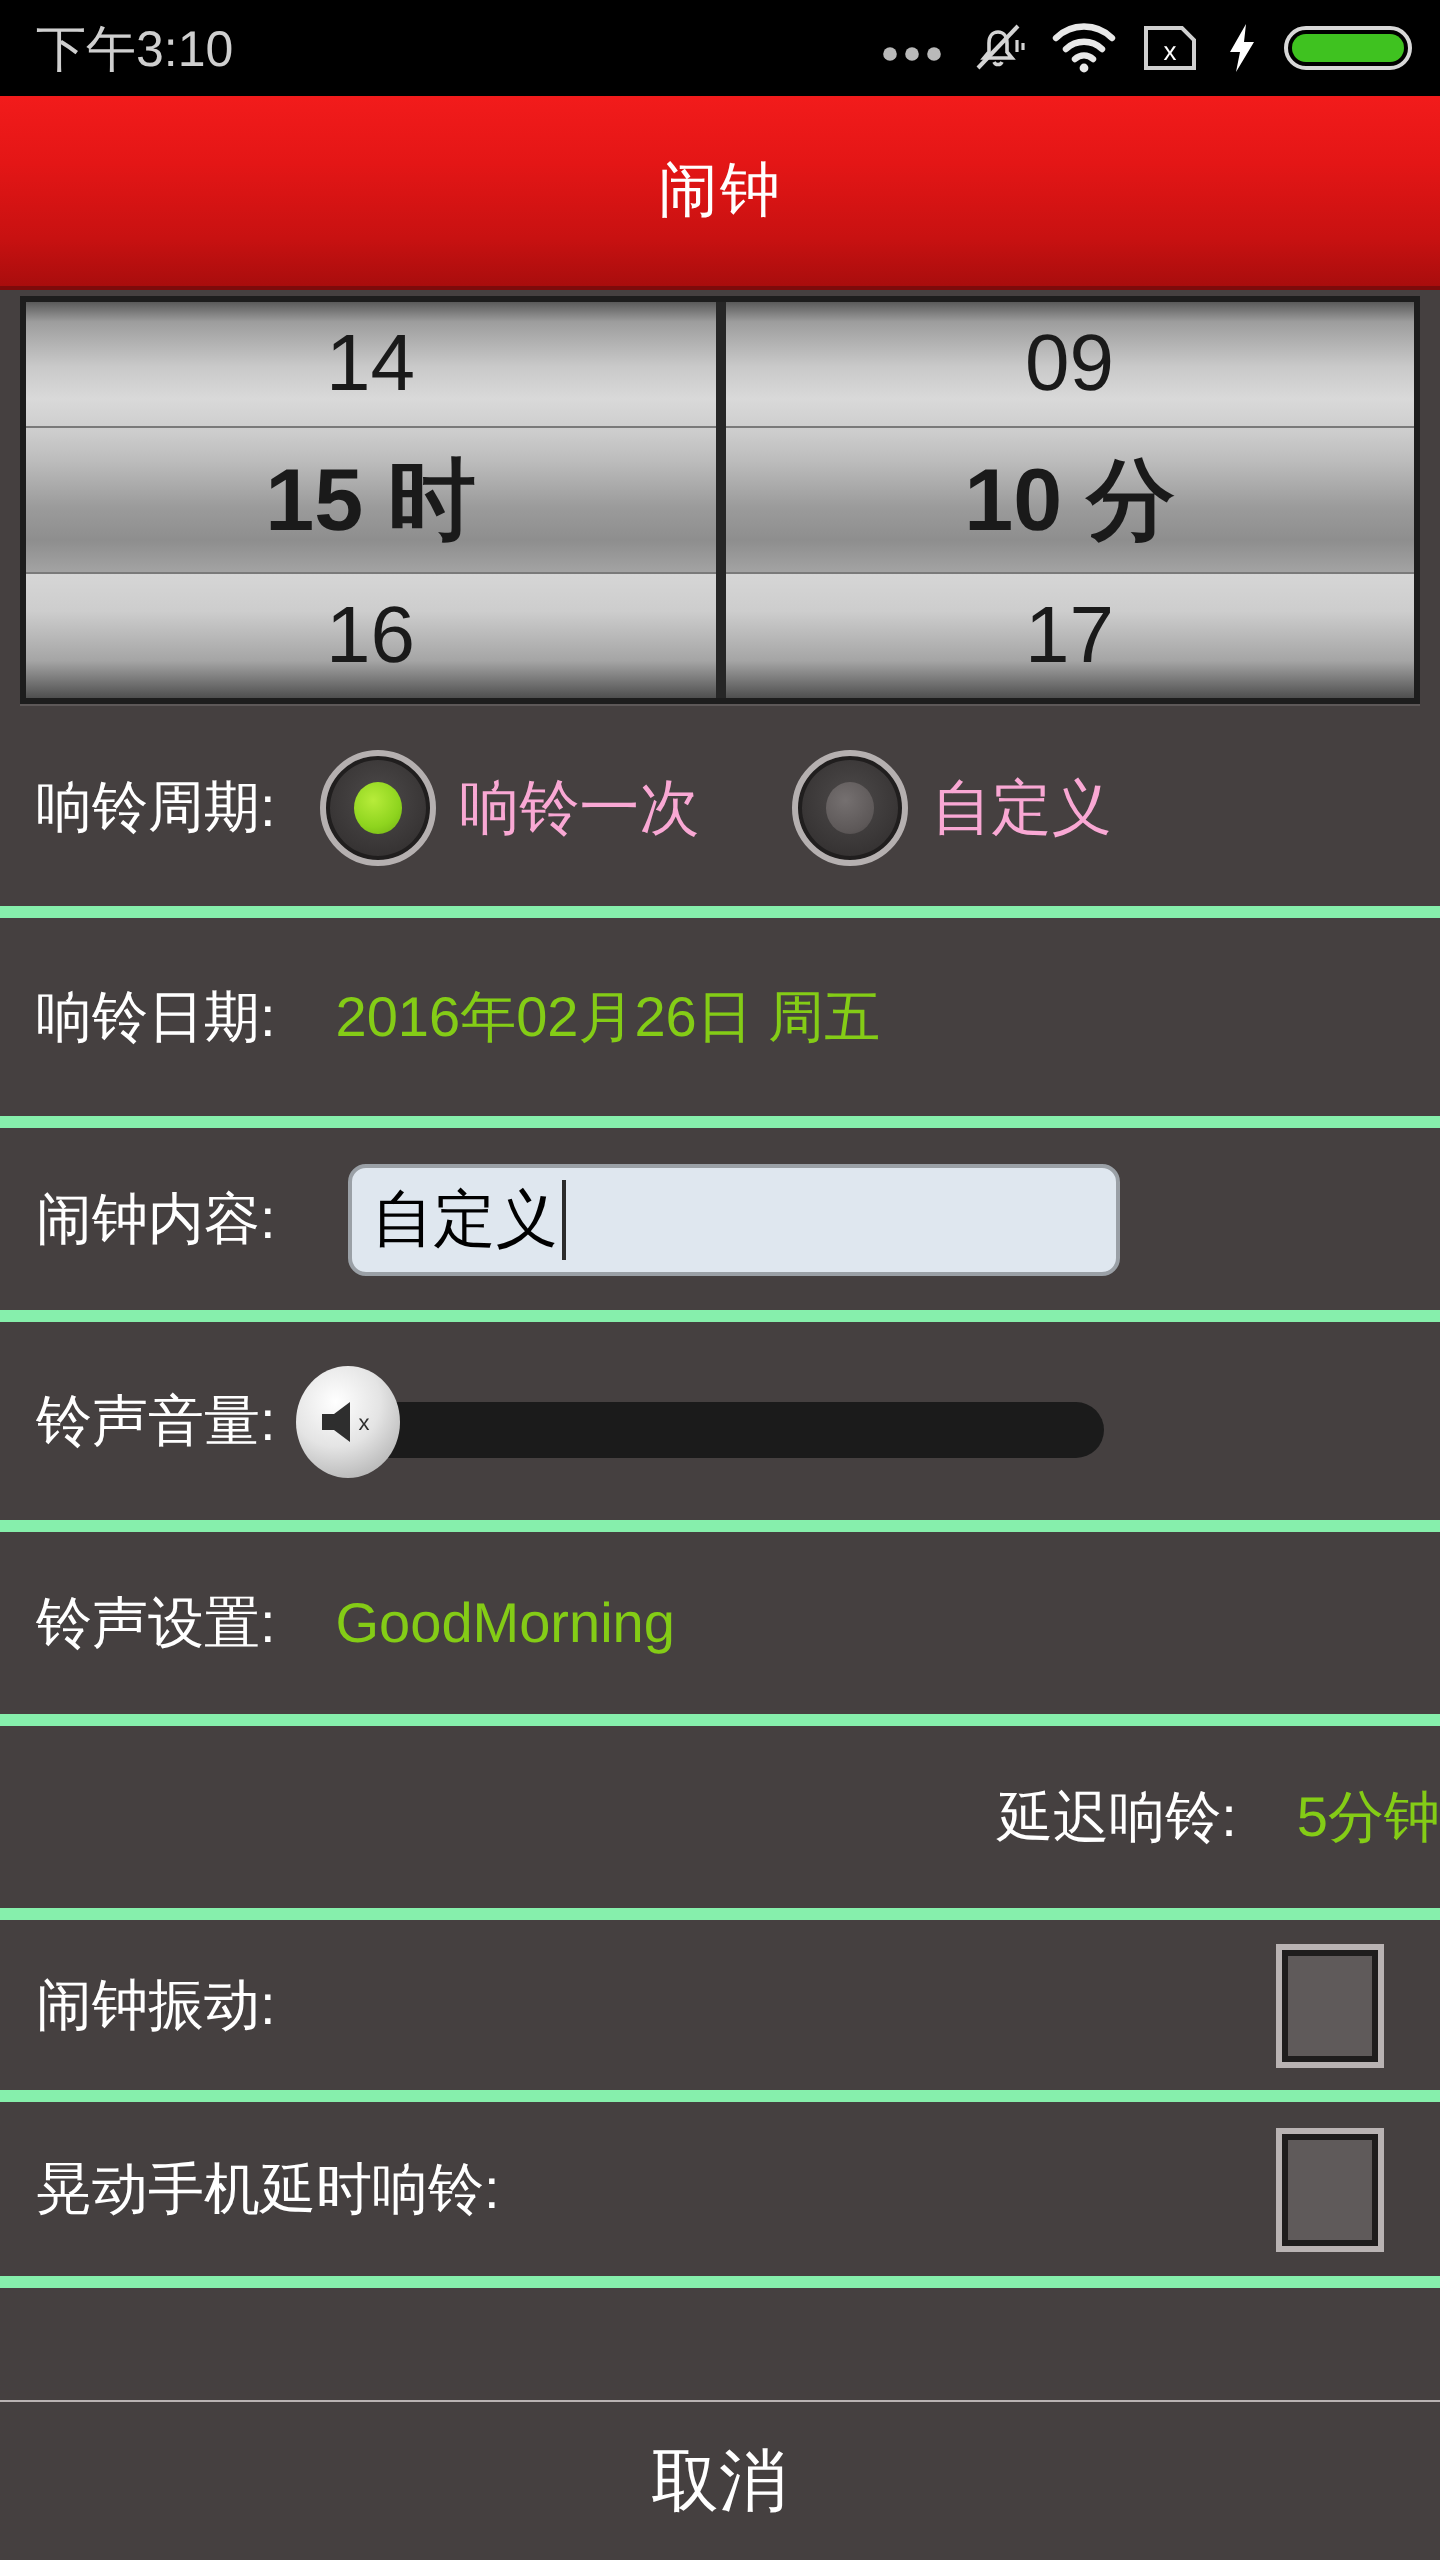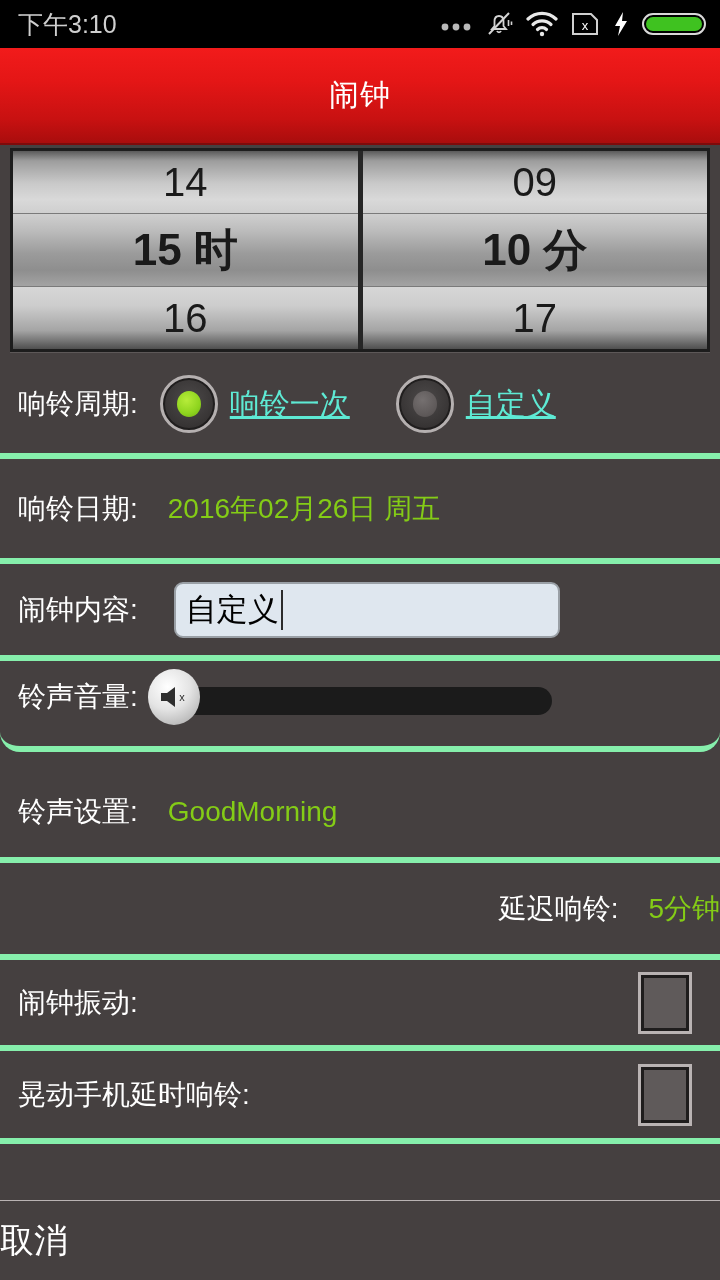--- a/index.html
+++ b/index.html
@@ -79,26 +79,26 @@
     width:58px; height:58px; border-radius:50%;
     background:radial-gradient(circle at 50% 42%,#4d4a4a 0%,#3b3838 55%,#2b2828 100%);
     border:3px solid #b5b0b0;
     box-shadow:inset 0 0 0 2px #201e1e;
     display:flex; align-items:center; justify-content:center;
     flex:none;
   }
   .radio .dot { width:24px; height:26px; border-radius:50%; }
   .radio.on .dot { background:radial-gradient(circle at 40% 35%,#b7ec3a 0%,#8ed41e 60%,#6fae12 100%); }
   .radio.off .dot { background:radial-gradient(circle at 40% 35%,#757070 0%,#5d5858 70%,#4a4646 100%); }
-  .radio-label { font-size:30px; margin-left:12px; color:#5eead4;text-decoration:underline; }
+  .radio-label { font-size:30px; margin-left:12px; color:#f9a8d4; }
 
   
   .row-date { top:460px; height:104px; }
   .row-content { top:565px; height:96px;gap:24px; }
-  .row-volume { top:648px; height:104px;border-radius:20px; }
+  .row-volume { top:662px; height:104px; }
   .row-ringtone { top:767px; height:96px; }
   .row-snooze { top:864px; height:96px;justify-content:flex-end; }
   .row-vibrate { top:961px; height:90px; }
   .row-shake { top:1052px; height:92px; }
 
   .row-date .row-value { margin-left:30px; }
   .row-ringtone .row-value { margin-left:30px; }
   .row-snooze .row-value { margin-left:30px; }
 
   
@@ -140,21 +140,21 @@
     width:54px; height:62px;
     background:#5f5a5a;
     border:3px solid #b9b3b3;
     box-shadow:inset 0 0 0 3px #1f1d1d;
   }
 
   
   .bottombar {
     position:absolute; left:0; bottom:0; width:720px; height:80px;
     border-top:1px solid #b9b3b3;
-    display:flex; align-items:flex-start;flex-direction:column;
+    display:flex; align-items:center;
   }
   .bottom-btn {
     flex:1; display:flex; align-items:center; justify-content:center;
     color:#ffffff; font-size:34px;
   }
   .bottom-divider { width:1px; background:#b9b3b3; }
 </style>
 </head>
 <body>
 

